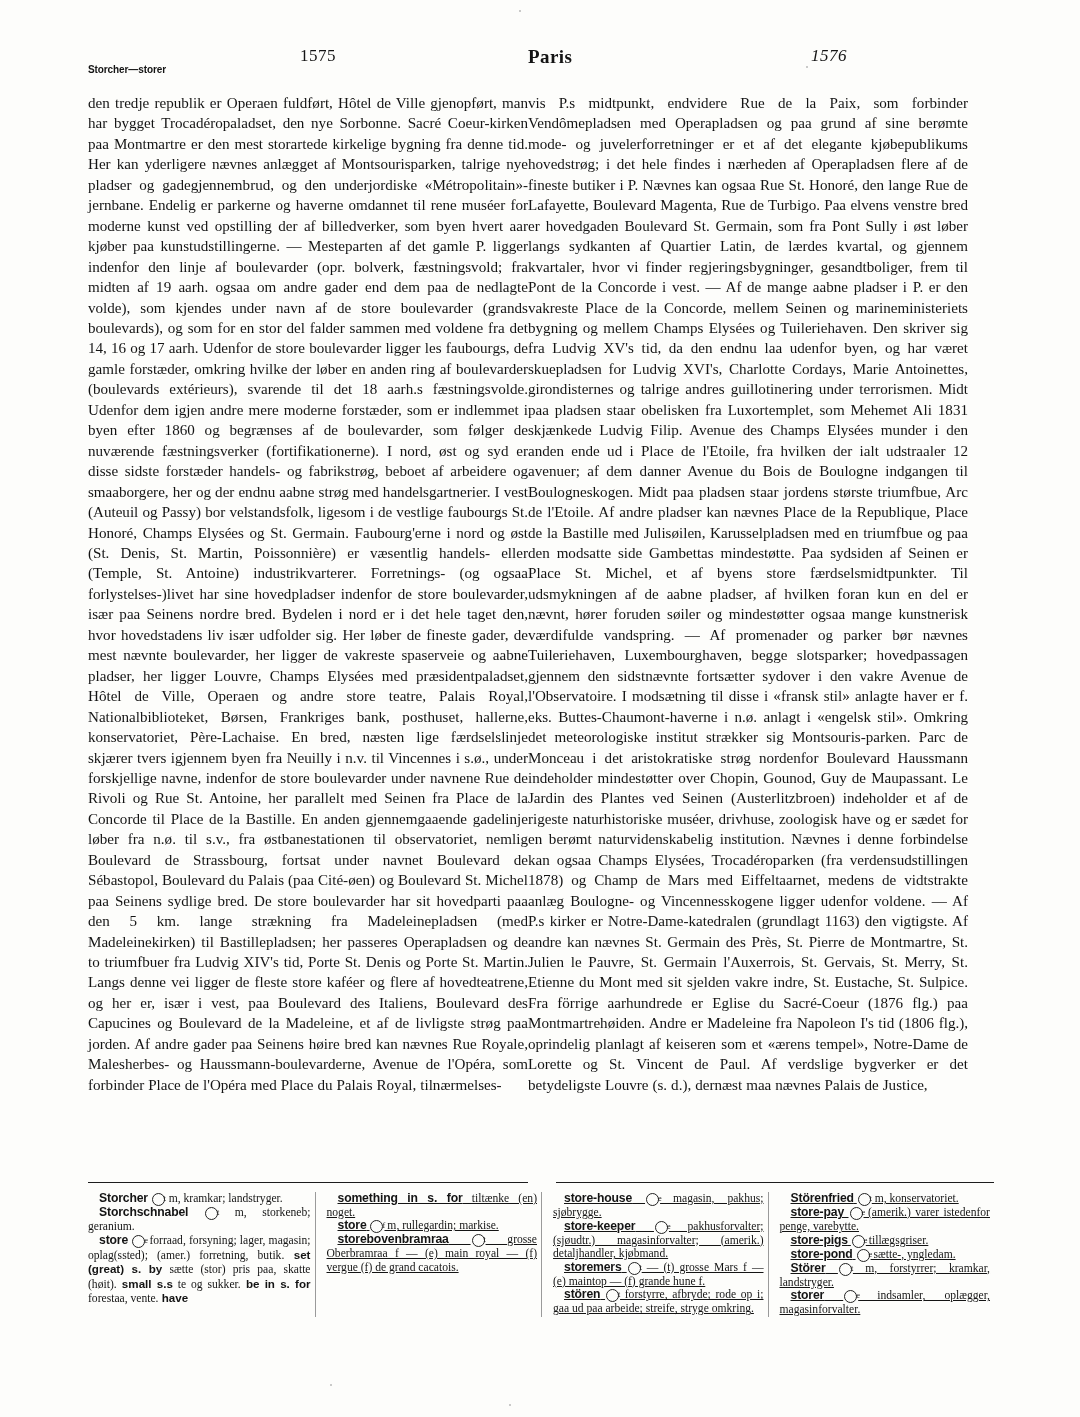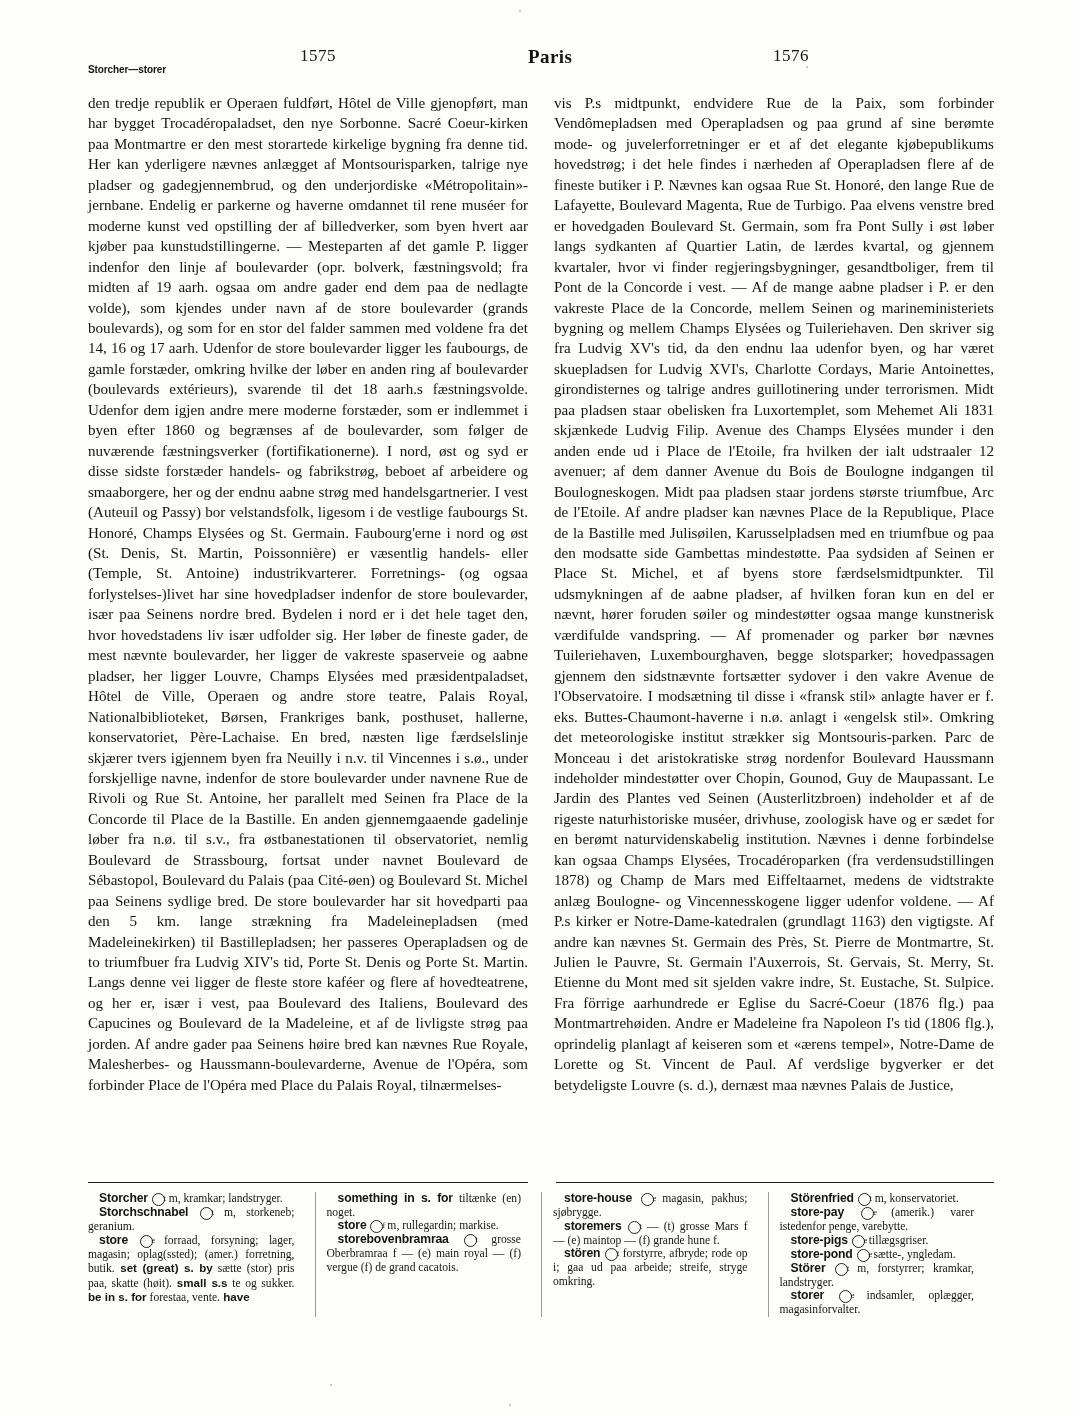--- a/index.html
+++ b/index.html
@@ -33,21 +33,21 @@
     top: 46px;
     height: 40px;
   }
   .folio {
     position: absolute;
     font-size: 17px;
     letter-spacing: 0.5px;
     font-family: "Liberation Serif", serif;
   }
   .folio-left  { left: 212px; top: 0px; }
-  .folio-right { left: 685px; top: 0px; }
+  .folio-right { left: 723px; top: 0px; font-style: italic; }
   .head-title {
     position: absolute;
     left: 440px;
     top: 0;
     font-size: 19px;
     font-weight: bold;
     letter-spacing: 0.4px;
     font-family: "Liberation Serif", serif;
   }
   .catchword {
@@ -61,21 +61,20 @@
   }
 
   
   .body-cols {
     position: absolute;
     left: 88px;
     top: 93px;
     width: 906px;
     height: 1075px;
     display: flex;
-    gap: 26px;
   }
   .bcol {
     width: 440px;
     font-size: 15.1px;
     line-height: 20.45px;
     text-align: justify;
     text-align-last: left;
     hyphens: none;
     word-spacing: 0.2px;
   }
@@ -98,30 +97,31 @@
   .dict {
     position: absolute;
     left: 88px;
     top: 1192px;
     width: 906px;
     display: flex;
   }
   .dcol {
     width: 226.5px;
     box-sizing: border-box;
-    padding-right: 20px;
+    padding-right: 4px;
     font-size: 11.6px;
     line-height: 13.6px;
     text-align: justify;
     text-align-last: left;
     font-family: "Liberation Serif", serif;
   }
   .dcol + .dcol {
     border-left: 1px solid #9a9a9a;
     padding-left: 11px;
+    text-decoration: underline;
   }
   .dcol .entry {
     margin: 0 0 0 0;
     text-indent: 11px;
   }
   .hw {
     font-weight: bold;
     font-family: "Liberation Sans", sans-serif;
     font-size: 12.2px;
     letter-spacing: -0.15px;
@@ -184,20 +184,21 @@
         <p class="entry"><span class="hw">Storchschnabel</span> <span class="lang">t</span><span> m, storkeneb; geranium.</span></p>
         <p class="entry"><span class="hw">store</span> <span class="lang">e</span><span> forraad, forsyning; lager, magasin; oplag(ssted); (amer.) forretning, butik.</span><span class="hw-s"> set (great) s. by</span><span> sætte (stor) pris paa, skatte (høit).</span><span class="hw-s"> small s.s</span><span> te og sukker.</span><span class="hw-s"> be in s. for</span><span> forestaa, vente.</span><span class="hw-s"> have</span><span></span></p>
       </div>
     <div class="dcol">
         <p class="entry"><span class="hw">something in s. for</span><span> tiltænke (en) noget.</span></p>
         <p class="entry"><span class="hw">store</span> <span class="lang">f</span><span> m, rullegardin; markise.</span></p>
         <p class="entry"><span class="hw">storebovenbramraa</span> <span class="lang">t</span><span> grosse Oberbramraa f — (e) main royal — (f) vergue (f) de grand cacatois.</span></p>
       </div>
     <div class="dcol">
         <p class="entry"><span class="hw">store-house</span> <span class="lang">e</span><span> magasin, pakhus; sjøbrygge.</span></p>
+        <p class="entry"><span class="hw">store-keeper</span> <span class="lang">e</span><span> pakhusforvalter; (sjøudtr.) magasinforvalter; (amerik.) detaljhandler, kjøbmand.</span></p>
         <p class="entry"><span class="hw">storemers</span> <span class="lang">t</span><span> — (t) grosse Mars f — (e) maintop — (f) grande hune f.</span></p>
         <p class="entry"><span class="hw">stören</span> <span class="lang">t</span><span> forstyrre, afbryde; rode op i; gaa ud paa arbeide; streife, stryge omkring.</span></p>
       </div>
     <div class="dcol">
         <p class="entry"><span class="hw">Störenfried</span> <span class="lang">t</span><span> m, konservatoriet.</span></p>
         <p class="entry"><span class="hw">store-pay</span> <span class="lang">e</span><span> (amerik.) varer istedenfor penge, varebytte.</span></p>
         <p class="entry"><span class="hw">store-pigs</span> <span class="lang">e</span><span> tillægsgriser.</span></p>
         <p class="entry"><span class="hw">store-pond</span> <span class="lang">e</span><span> sætte-, yngledam.</span></p>
         <p class="entry"><span class="hw">Störer</span> <span class="lang">t</span><span> m, forstyrrer; kramkar, landstryger.</span></p>
         <p class="entry"><span class="hw">storer</span> <span class="lang">e</span><span> indsamler, oplægger, magasinforvalter.</span></p>

